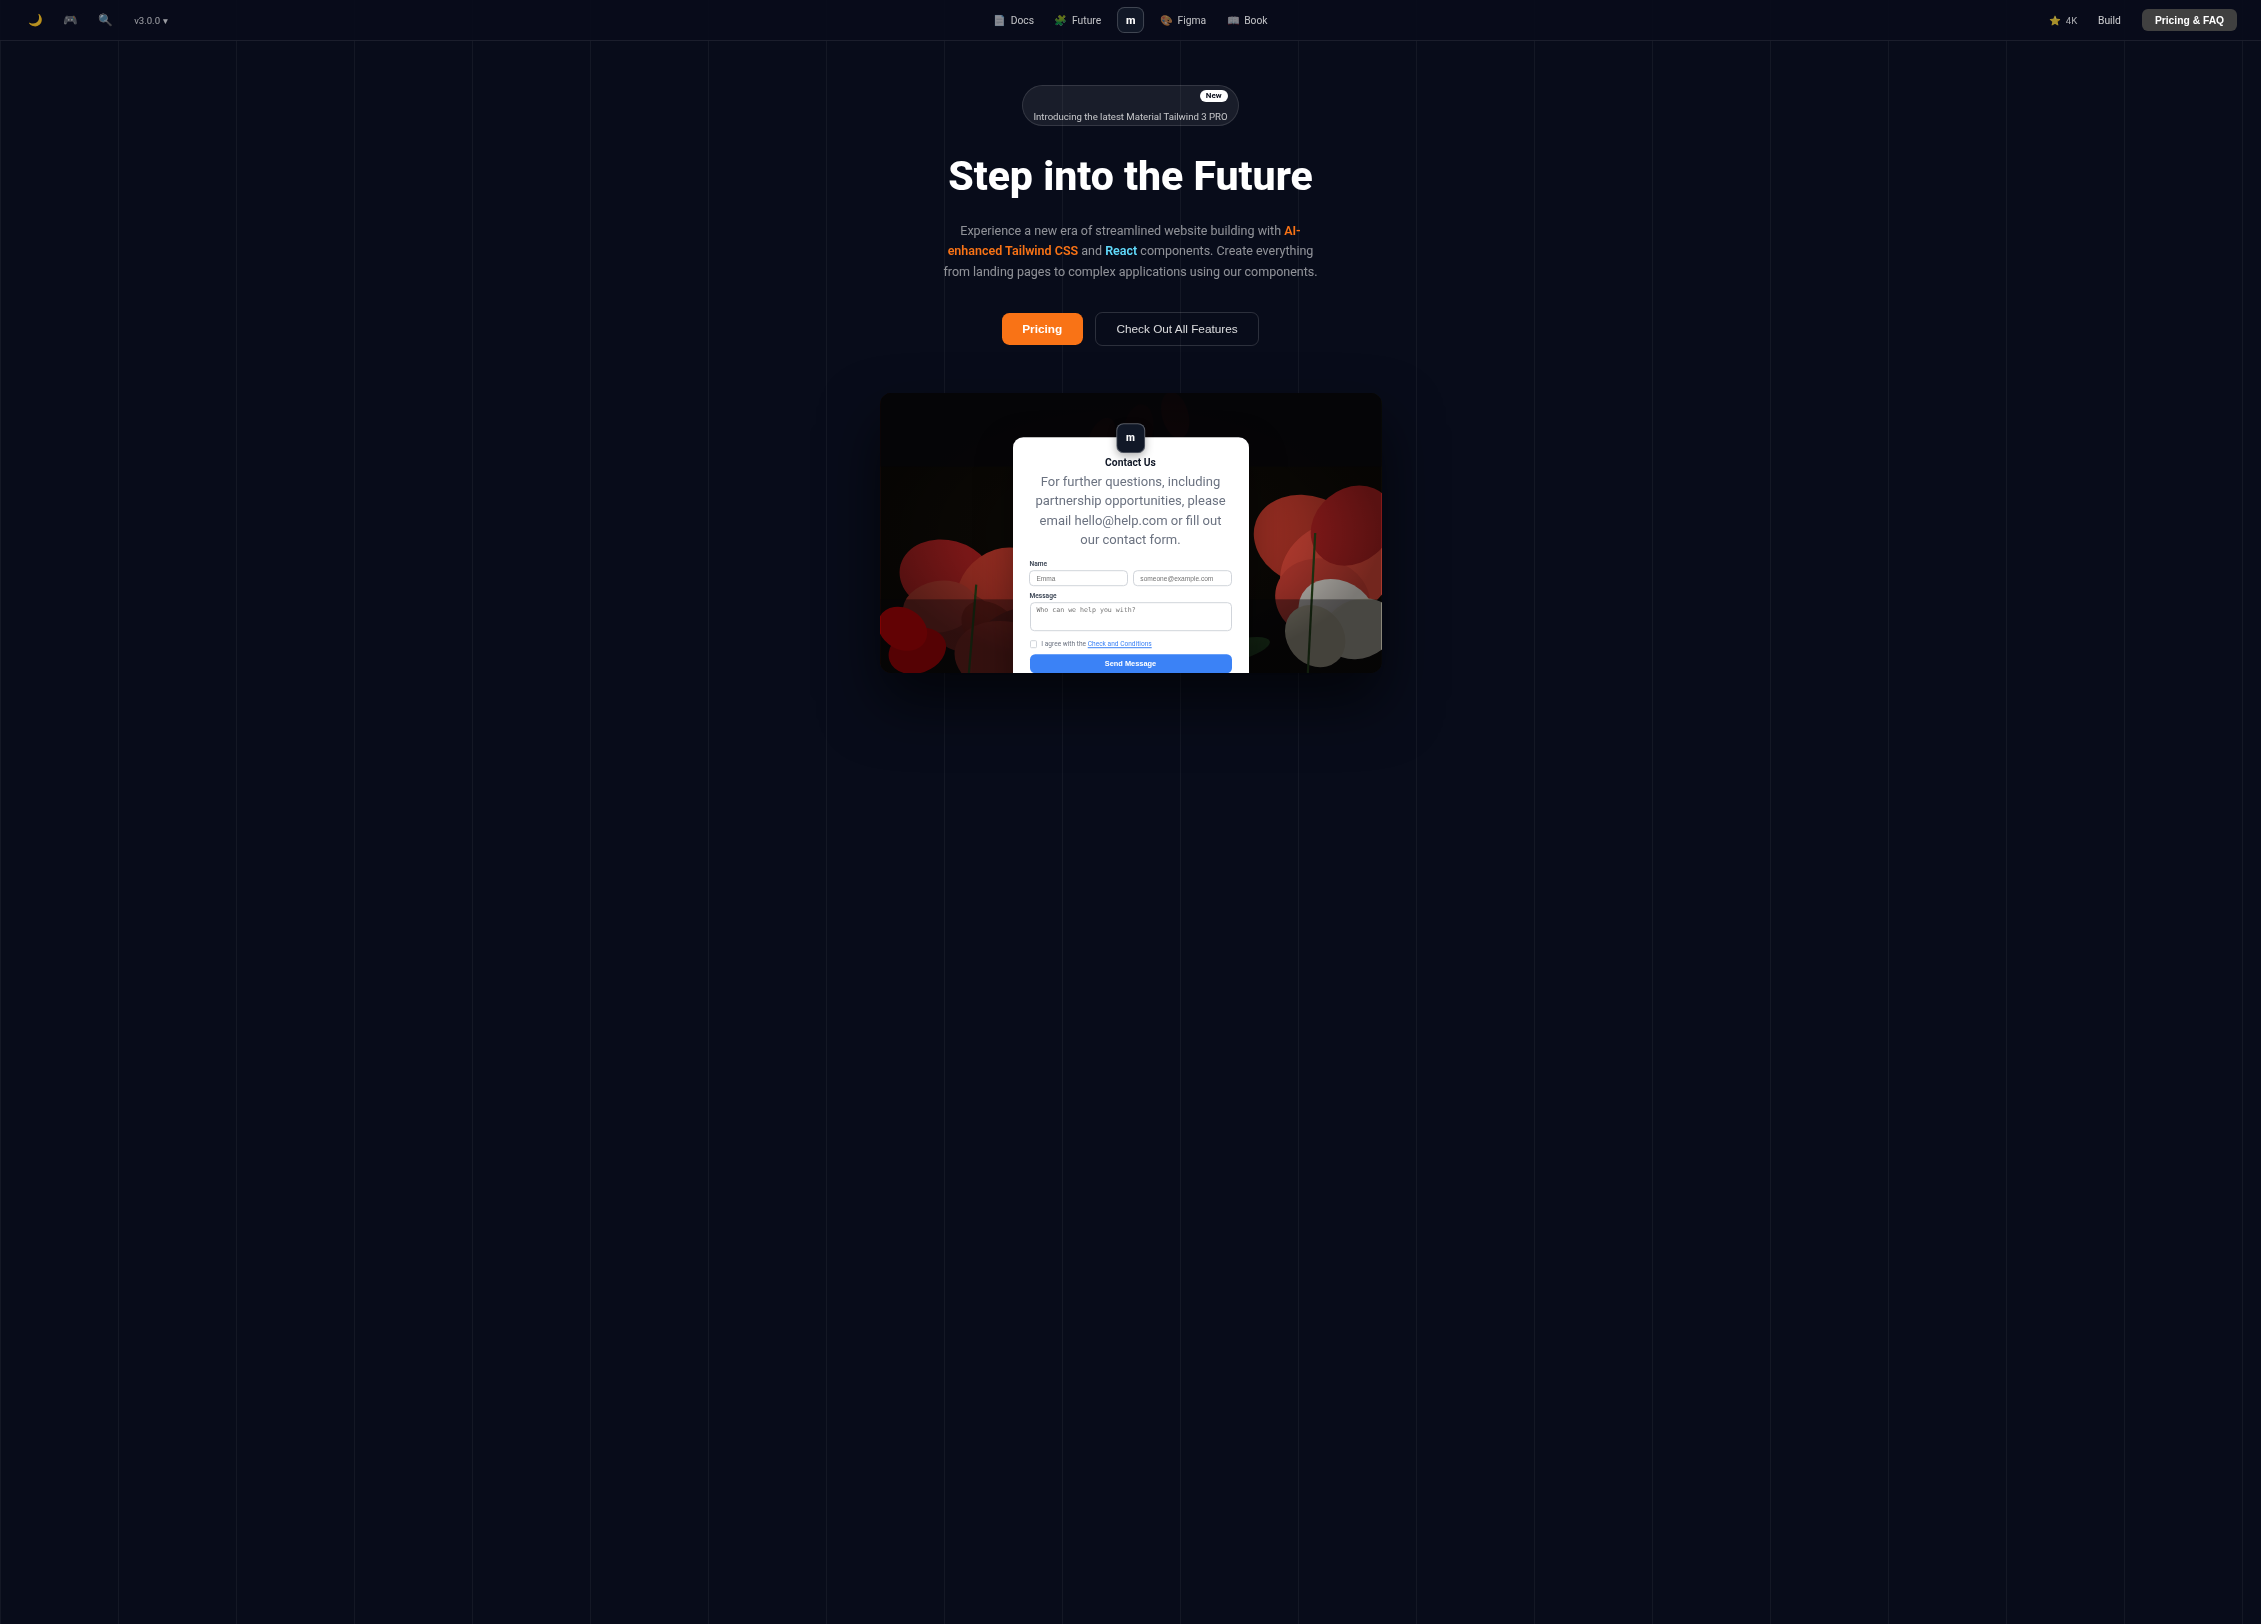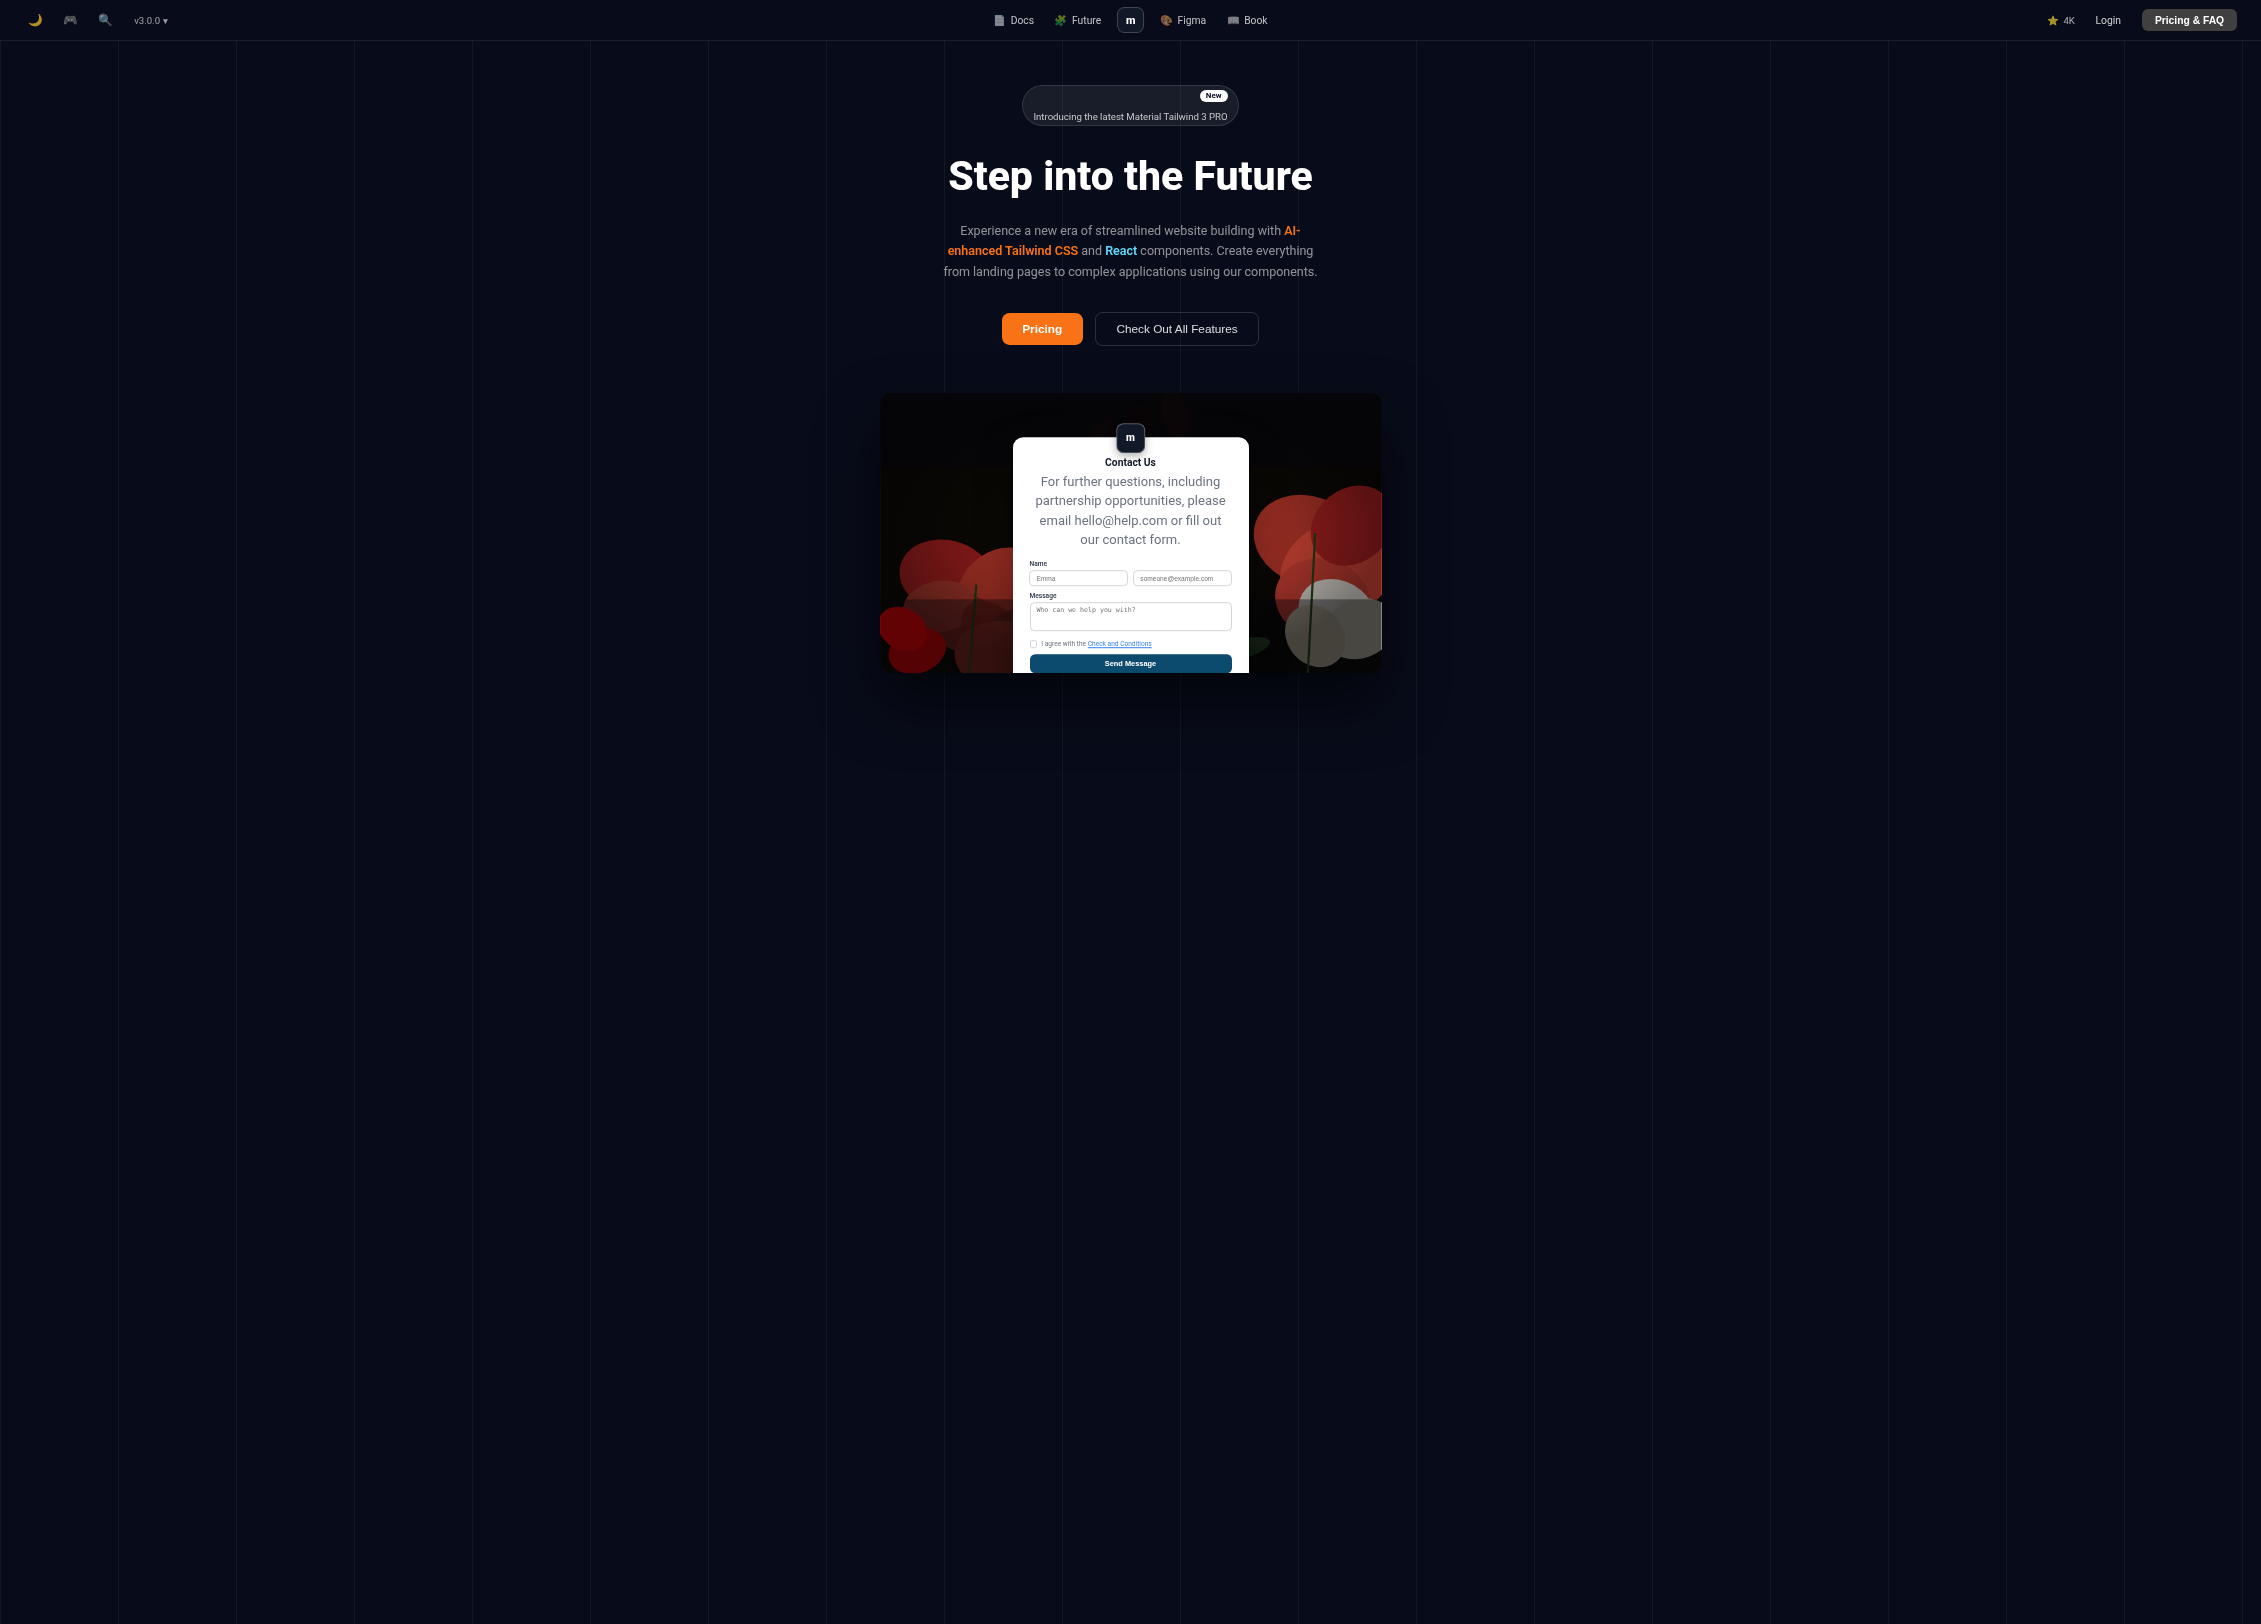--- a/index.html
+++ b/index.html
@@ -374,21 +374,21 @@
       border: 0.7px solid #d1d5db;
       border-radius: 1.5px;
     }
 
     .card-link {
       color: #3b82f6;
       text-decoration: underline;
     }
 
     .card-submit {
-      background: #0c4a6e;
+      background: #3b82f6;
       color: #fff;
       font-size: 7.4px;
       font-weight: 600;
       padding: 5.2px;
       border-radius: 5.2px;
       border: none;
       cursor: pointer;
       width: 100%;
       text-align: center;
     }
@@ -428,21 +428,21 @@
       <span>Book</span>
     </a>
   </div>
 
   <div class="nav-right">
     <div class="star-count">
       <span>⭐</span>
       <span>4K</span>
     </div>
     <div class="login-btn">
-      <span>Login</span>
+      <span>Build</span>
     </div>
     <button class="pricing-btn">
       <span>Pricing &amp; FAQ</span>
     </button>
   </div>
 </nav>
 
 <main>
 
   <div class="announce-badge">

